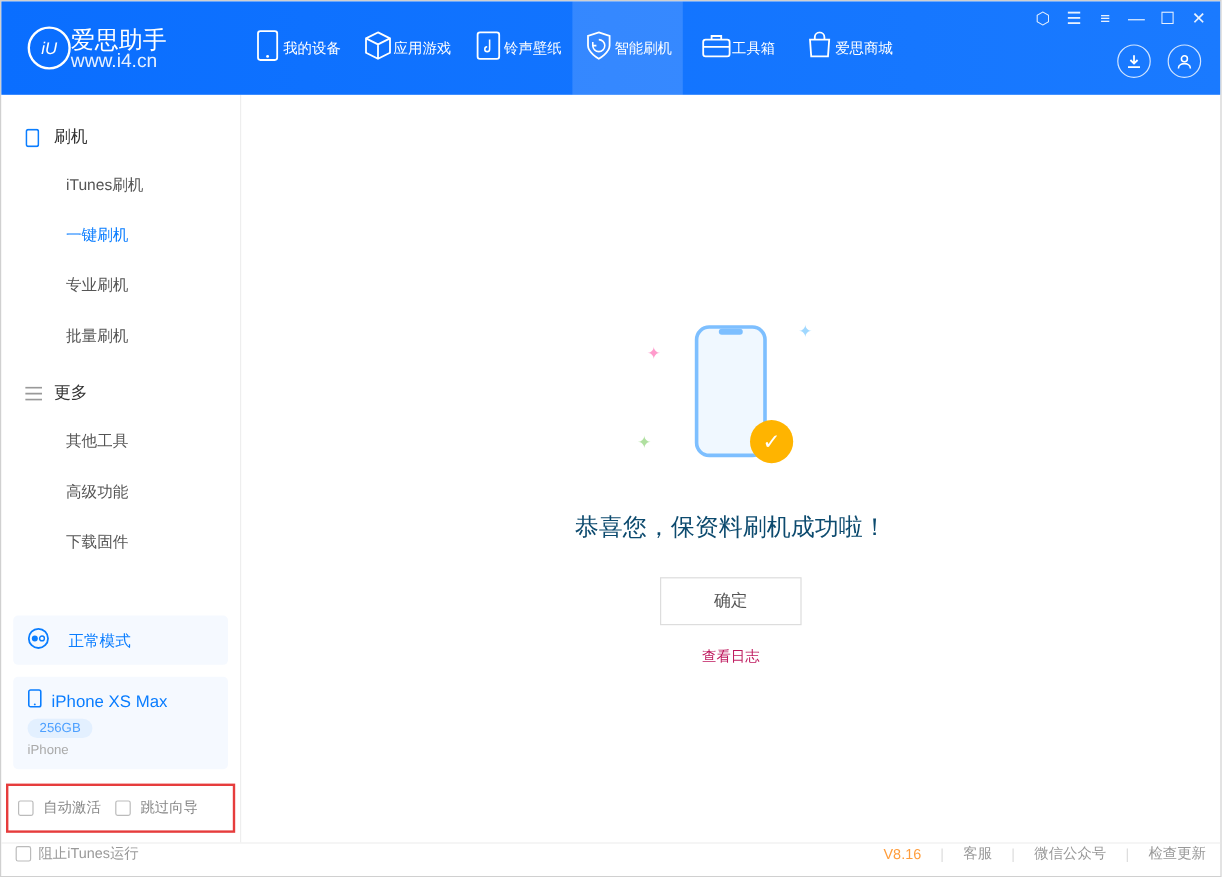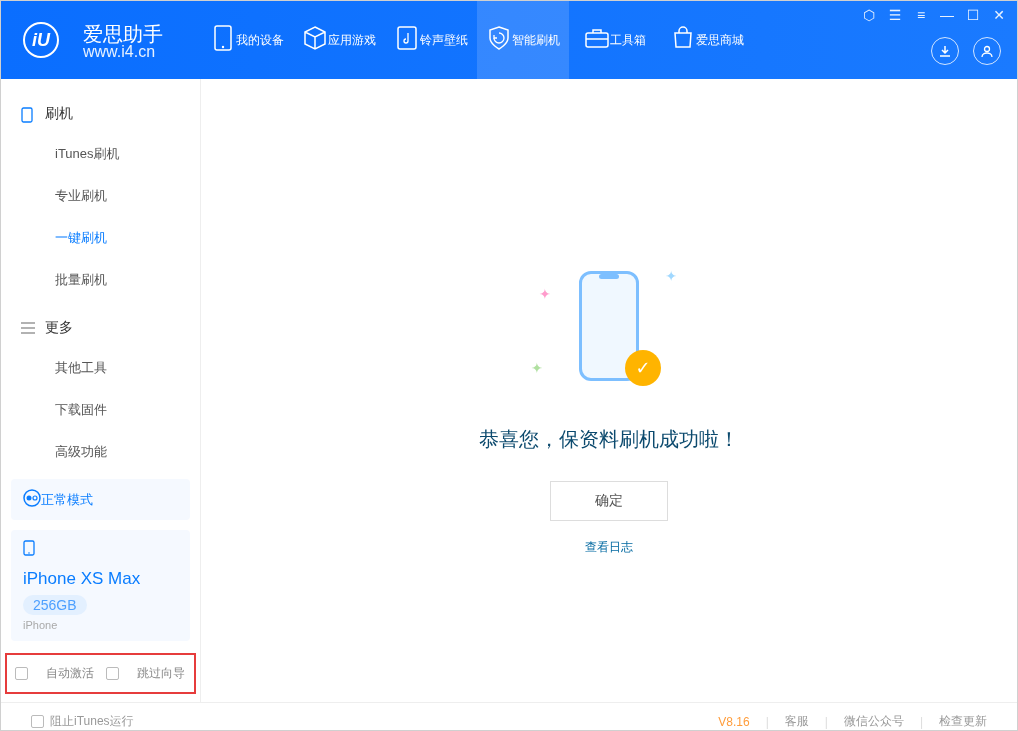--- a/index.html
+++ b/index.html
@@ -1,22 +1,22 @@
 <!DOCTYPE html>
 <html><head>
 <meta charset="utf-8">
 <style>
 * { margin: 0; padding: 0; box-sizing: border-box; font-family: "Microsoft YaHei", sans-serif; }
 body { background: #fff; width: 1018px; height: 731px; overflow: hidden; border: 1px solid #d0d0d0; }
 
 
 .header { height: 78px; background: linear-gradient(to right, #0a6eff, #1a7aff); display: flex; align-items: center; color: #fff; position: relative; }
 .logo-block { display: flex; align-items: center; padding: 0 16px 0 22px; width: 200px; }
-.logo-circle { width: 36px; height: 36px; border: 2.5px solid #fff; border-radius: 50%; display: flex; align-items: center; justify-content: center; font-weight: bold; font-size: 18px; font-style: italic; }
-.logo-text { margin-left: 24px; }
+.logo-circle { width: 36px; height: 36px; border: 2.5px solid #fff; border-radius: 50%; display: flex; align-items: center; justify-content: center; font-weight: normal; font-size: 14px; font-style: italic; }
+.logo-text { margin-left: 0; }
 .logo-title { font-size: 20px; font-weight: 500; line-height: 22px; }
 .logo-sub { font-size: 16px; opacity: 0.9; line-height: 13px; }
 .nav { display: flex; height: 100%; }
 .nav-item { width: 92px; height: 100%; display: flex; flex-direction: row; align-items: center; justify-content: center; cursor: pointer; position: relative; }
 .nav-item.active { background: rgba(255,255,255,0.15); }
 .nav-icon { width: 26px; height: 26px; margin-bottom: 4px; display: flex; align-items: center; justify-content: center; }
 .nav-label { font-size: 12px; }
 .header-right { position: absolute; right: 10px; top: 0; height: 100%; display: flex; flex-direction: column; justify-content: space-between; padding: 6px 0 14px 0; align-items: flex-end; }
 .win-controls { display: flex; gap: 10px; opacity: 0.9; }
 .win-controls span { cursor: pointer; font-size: 14px; width: 16px; text-align: center; }
@@ -25,45 +25,45 @@
 
 
 .main { display: flex; height: calc(100% - 78px - 28px); }
 .sidebar { width: 200px; border-right: 1px solid #eee; display: flex; flex-direction: column; }
 .side-list { flex: 1; padding-top: 8px; }
 .side-group { padding: 18px 20px 10px 20px; font-size: 14px; color: #333; display: flex; align-items: center; gap: 10px; }
 .side-group .gicon { width: 14px; height: 14px; color: #0a7dff; }
 .side-group.more .gicon { color: #999; }
 .side-item { padding: 12px 20px 12px 54px; font-size: 13px; color: #555; cursor: pointer; }
 .side-item.active { color: #0a7dff; }
-.status-box { margin: 0 10px 10px 10px; background: #f5f9ff; border-radius: 4px; padding: 10px 12px; display: flex; align-items: center; gap: 0; color: #0a7dff; font-size: 13px; }
+.status-box { margin: 0 10px 10px 10px; background: #f5f9ff; border-radius: 4px; padding: 10px 12px; display: flex; align-items: center; gap: 16px; color: #0a7dff; font-size: 13px; }
 .device-box { margin: 0 10px 12px 10px; background: #f5f9ff; border-radius: 4px; padding: 10px 12px; }
-.device-name { color: #0a7dff; font-size: 17px; font-weight: 500; display: flex; align-items: flex-start; gap: 8px; flex-direction: column; }
-.capacity { display: inline-block; background: #e3f0ff; color: #4ea0ff; font-size: 14px; padding: 2px 10px; border-radius: 10px; margin-top: 6px; }
+.device-name { color: #0a7dff; font-size: 14px; font-weight: 500; display: flex; align-items: center; gap: 8px; }
+.capacity { display: inline-block; background: #e3f0ff; color: #4ea0ff; font-size: 11px; padding: 2px 10px; border-radius: 10px; margin-top: 6px; }
 .device-type { color: #aaa; font-size: 11px; margin-top: 4px; }
 .options-box { margin: 0 4px 8px 4px; border: 2px solid #e63c3c; padding: 10px 8px; display: flex; gap: 12px; }
-.opt { display: flex; align-items: center; gap: 18px; color: #888; font-size: 12px; }
+.opt { display: flex; align-items: center; gap: 8px; color: #888; font-size: 12px; }
 .chk { width: 13px; height: 13px; border: 1px solid #bbb; border-radius: 2px; }
 
 
 .content { flex: 1; display: flex; flex-direction: column; align-items: center; justify-content: center; padding-top: 40px; }
 .phone-illust { width: 120px; height: 130px; position: relative; margin-bottom: 30px; }
 .phone-body { position: absolute; left: 30px; top: 5px; width: 60px; height: 110px; border: 3px solid #7dbfff; border-radius: 12px; background: #f0f8ff; }
 .phone-notch { position: absolute; left: 50px; top: 8px; width: 20px; height: 5px; background: #7dbfff; border-radius: 3px; }
 .check-badge { position: absolute; right: 8px; bottom: 10px; width: 36px; height: 36px; background: #ffb400; border-radius: 50%; display: flex; align-items: center; justify-content: center; color: #fff; font-size: 18px; }
 .sparkle { position: absolute; font-size: 14px; }
 .sp1 { left: -10px; top: 20px; color: #ff9bcc; }
 .sp2 { left: -18px; bottom: 20px; color: #b0e0a0; }
 .sp3 { right: -8px; top: 2px; color: #a0d8ff; }
 .msg-title { font-size: 20px; color: #0c4a6e; margin-bottom: 28px; }
 .confirm-btn { border: 1px solid #ddd; background: #fff; padding: 10px 44px; font-size: 14px; color: #555; cursor: pointer; margin-bottom: 18px; }
-.log-link { color: #0369a1; font-size: 12px; cursor: pointer; text-align: right; }
-
-
-.footer { height: 28px; border-top: 1px solid #eee; display: flex; align-items: flex-end; padding: 0 30px; font-size: 12px; color: #999; }
+.log-link { color: #be185d; font-size: 12px; cursor: pointer; text-align: right; }
+
+
+.footer { height: 28px; border-top: 1px solid #eee; display: flex; align-items: flex-start; padding: 0 12px; font-size: 12px; color: #999; }
 .footer .fopt { display: flex; align-items: center; gap: 6px; }
 .footer-right { margin-left: auto; display: flex; align-items: center; gap: 16px; }
 .sep { color: #ddd; }
 .footer-right span { cursor: pointer; }
 .version { color: #ff9d3c; }
 </style>
 </head>
 <body>
 
 <div class="header">
@@ -157,32 +157,32 @@
 <div class="main">
   <div class="sidebar">
     <div class="side-list">
       <div class="side-group">
         <span class="gicon"><svg width="12" height="16" viewBox="0 0 12 16">
               <rect x="1" y="1" width="10" height="14" rx="1.5" fill="none" stroke="currentColor" stroke-width="1.3"></rect>
             </svg></span>
         <span>刷机</span>
       </div>
       <div class="side-item">iTunes刷机</div>
+      <div class="side-item active">一键刷机</div>
       <div class="side-item">专业刷机</div>
-      <div class="side-item active">一键刷机</div>
       <div class="side-item">批量刷机</div>
       <div class="side-group more">
         <span class="gicon"><svg width="14" height="12" viewBox="0 0 14 12">
               <path d="M0 1 L14 1 M0 6 L14 6 M0 11 L14 11" stroke="currentColor" stroke-width="1.5"></path>
             </svg></span>
         <span>更多</span>
       </div>
       <div class="side-item">其他工具</div>
+      <div class="side-item">高级功能</div>
       <div class="side-item">下载固件</div>
-      <div class="side-item">高级功能</div>
     </div>
     <div class="status-box">
       <span><svg width="18" height="18" viewBox="0 0 18 18">
             <circle cx="9" cy="9" r="8" fill="none" stroke="#0a7dff" stroke-width="1.5"></circle>
             <circle cx="6" cy="9" r="2.5" fill="#0a7dff"></circle>
             <circle cx="12" cy="9" r="2" fill="none" stroke="#0a7dff" stroke-width="1.2"></circle>
           </svg></span>
       <span>正常模式</span>
     </div>
     <div class="device-box">

